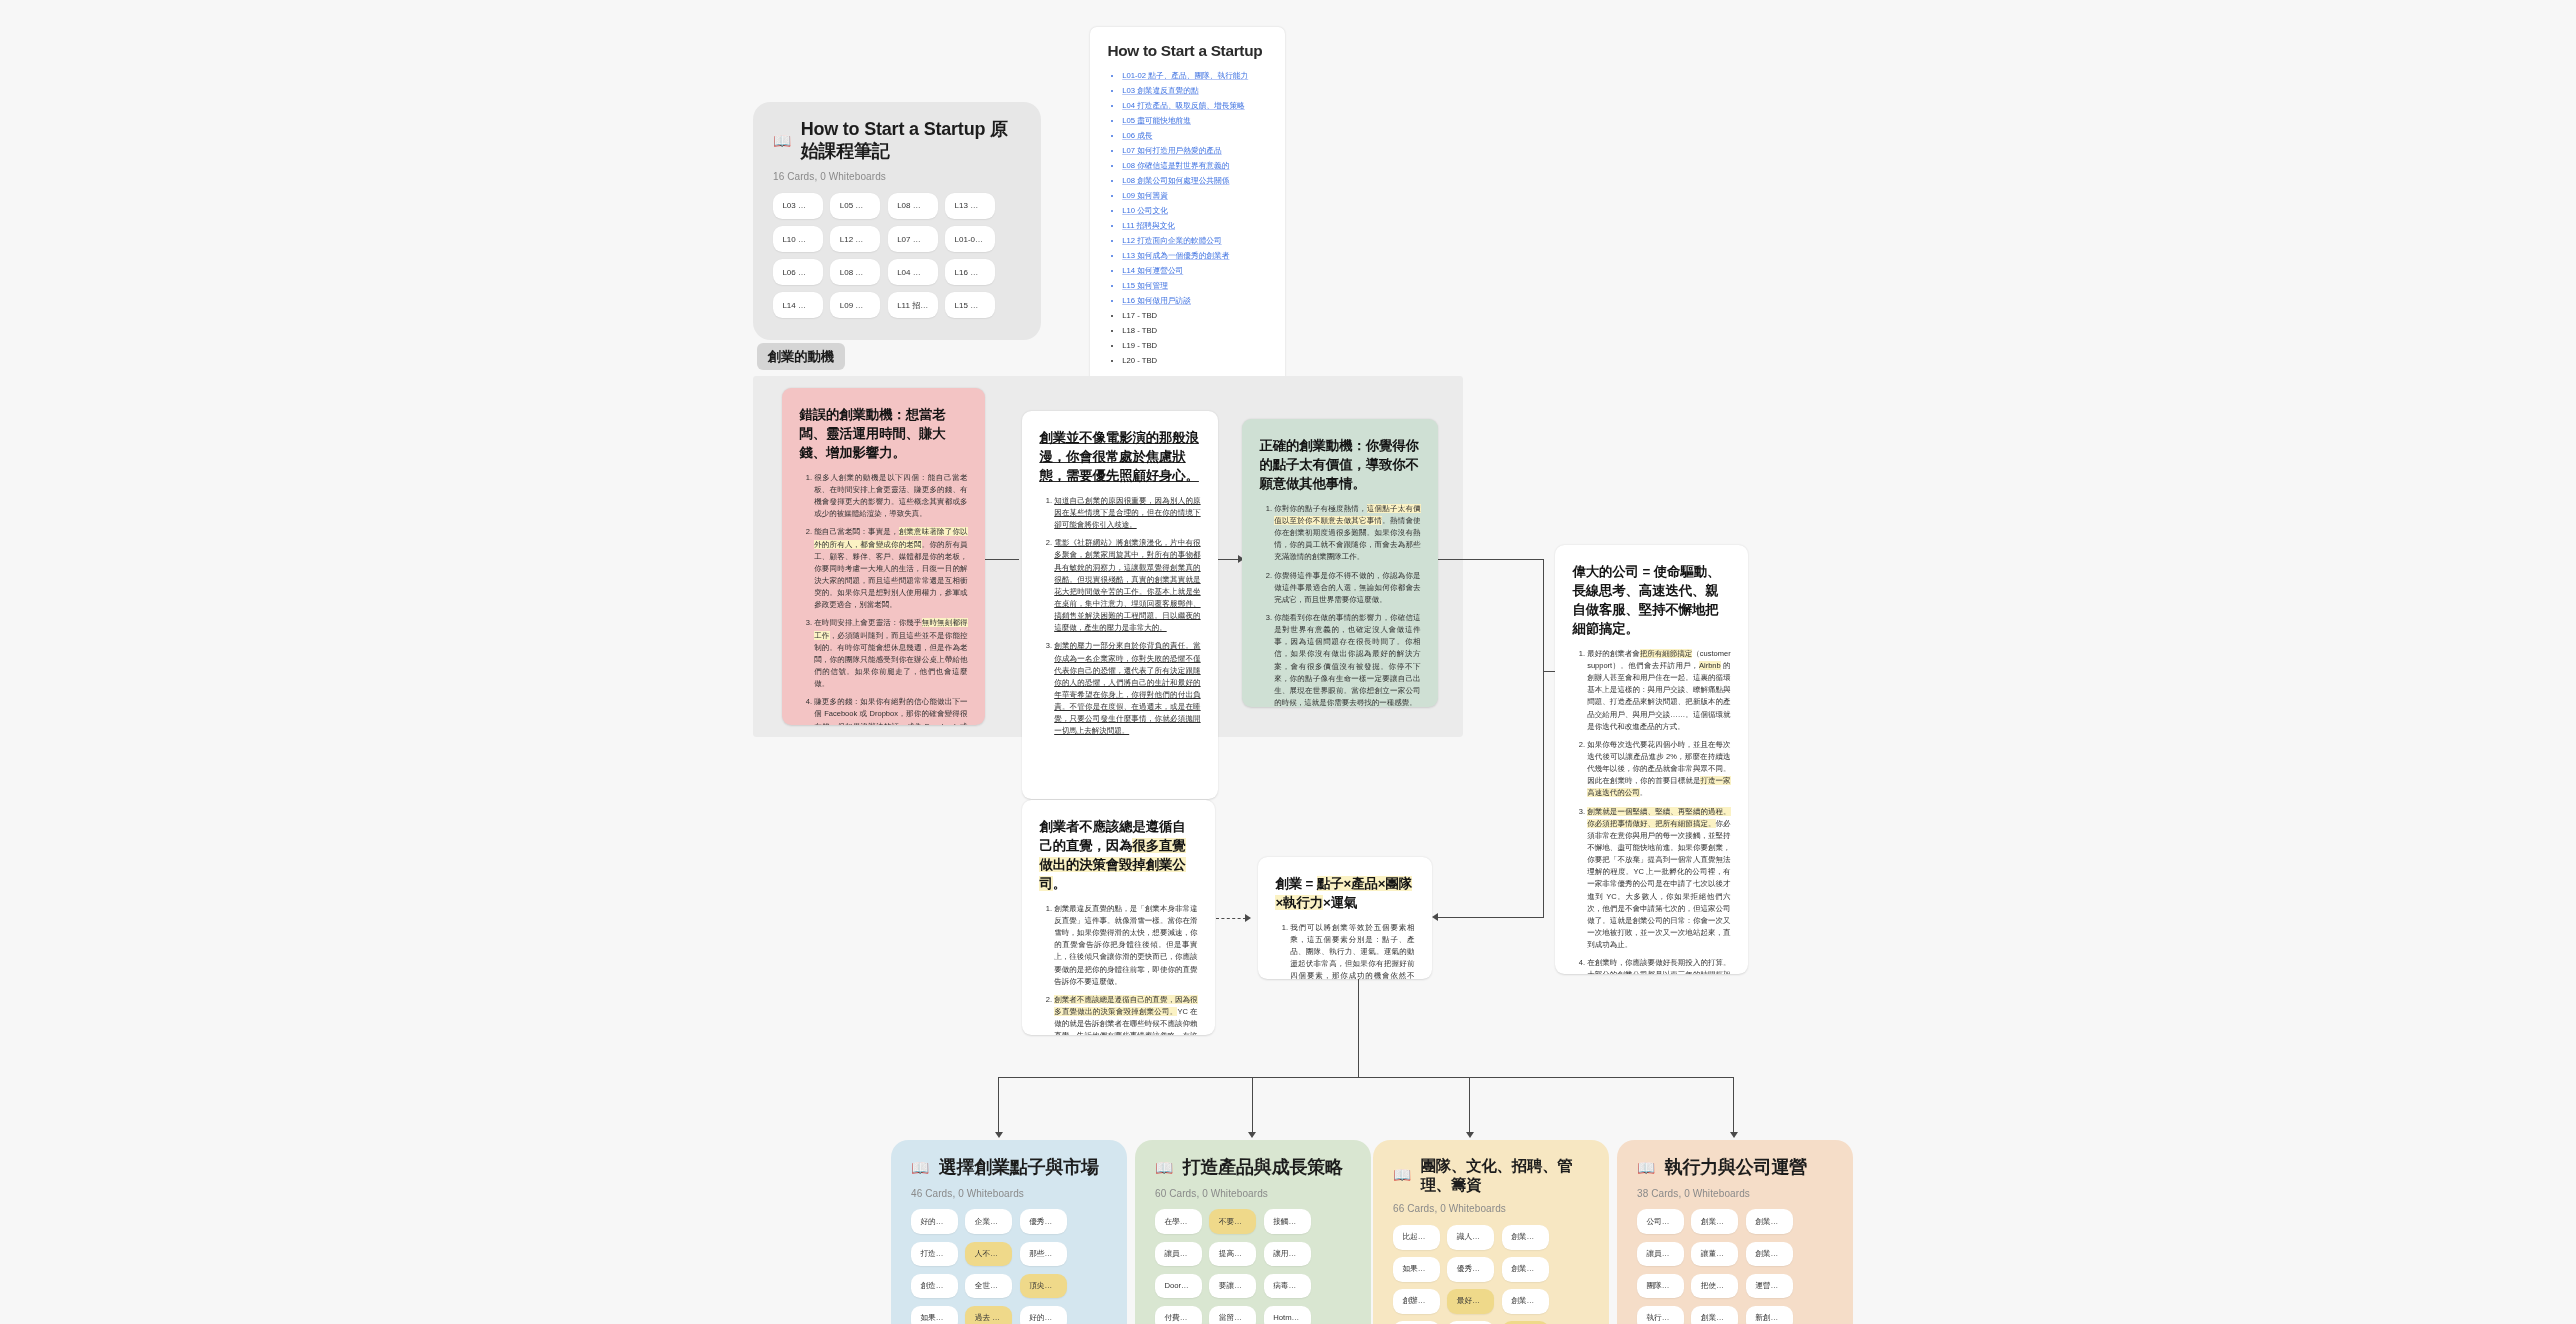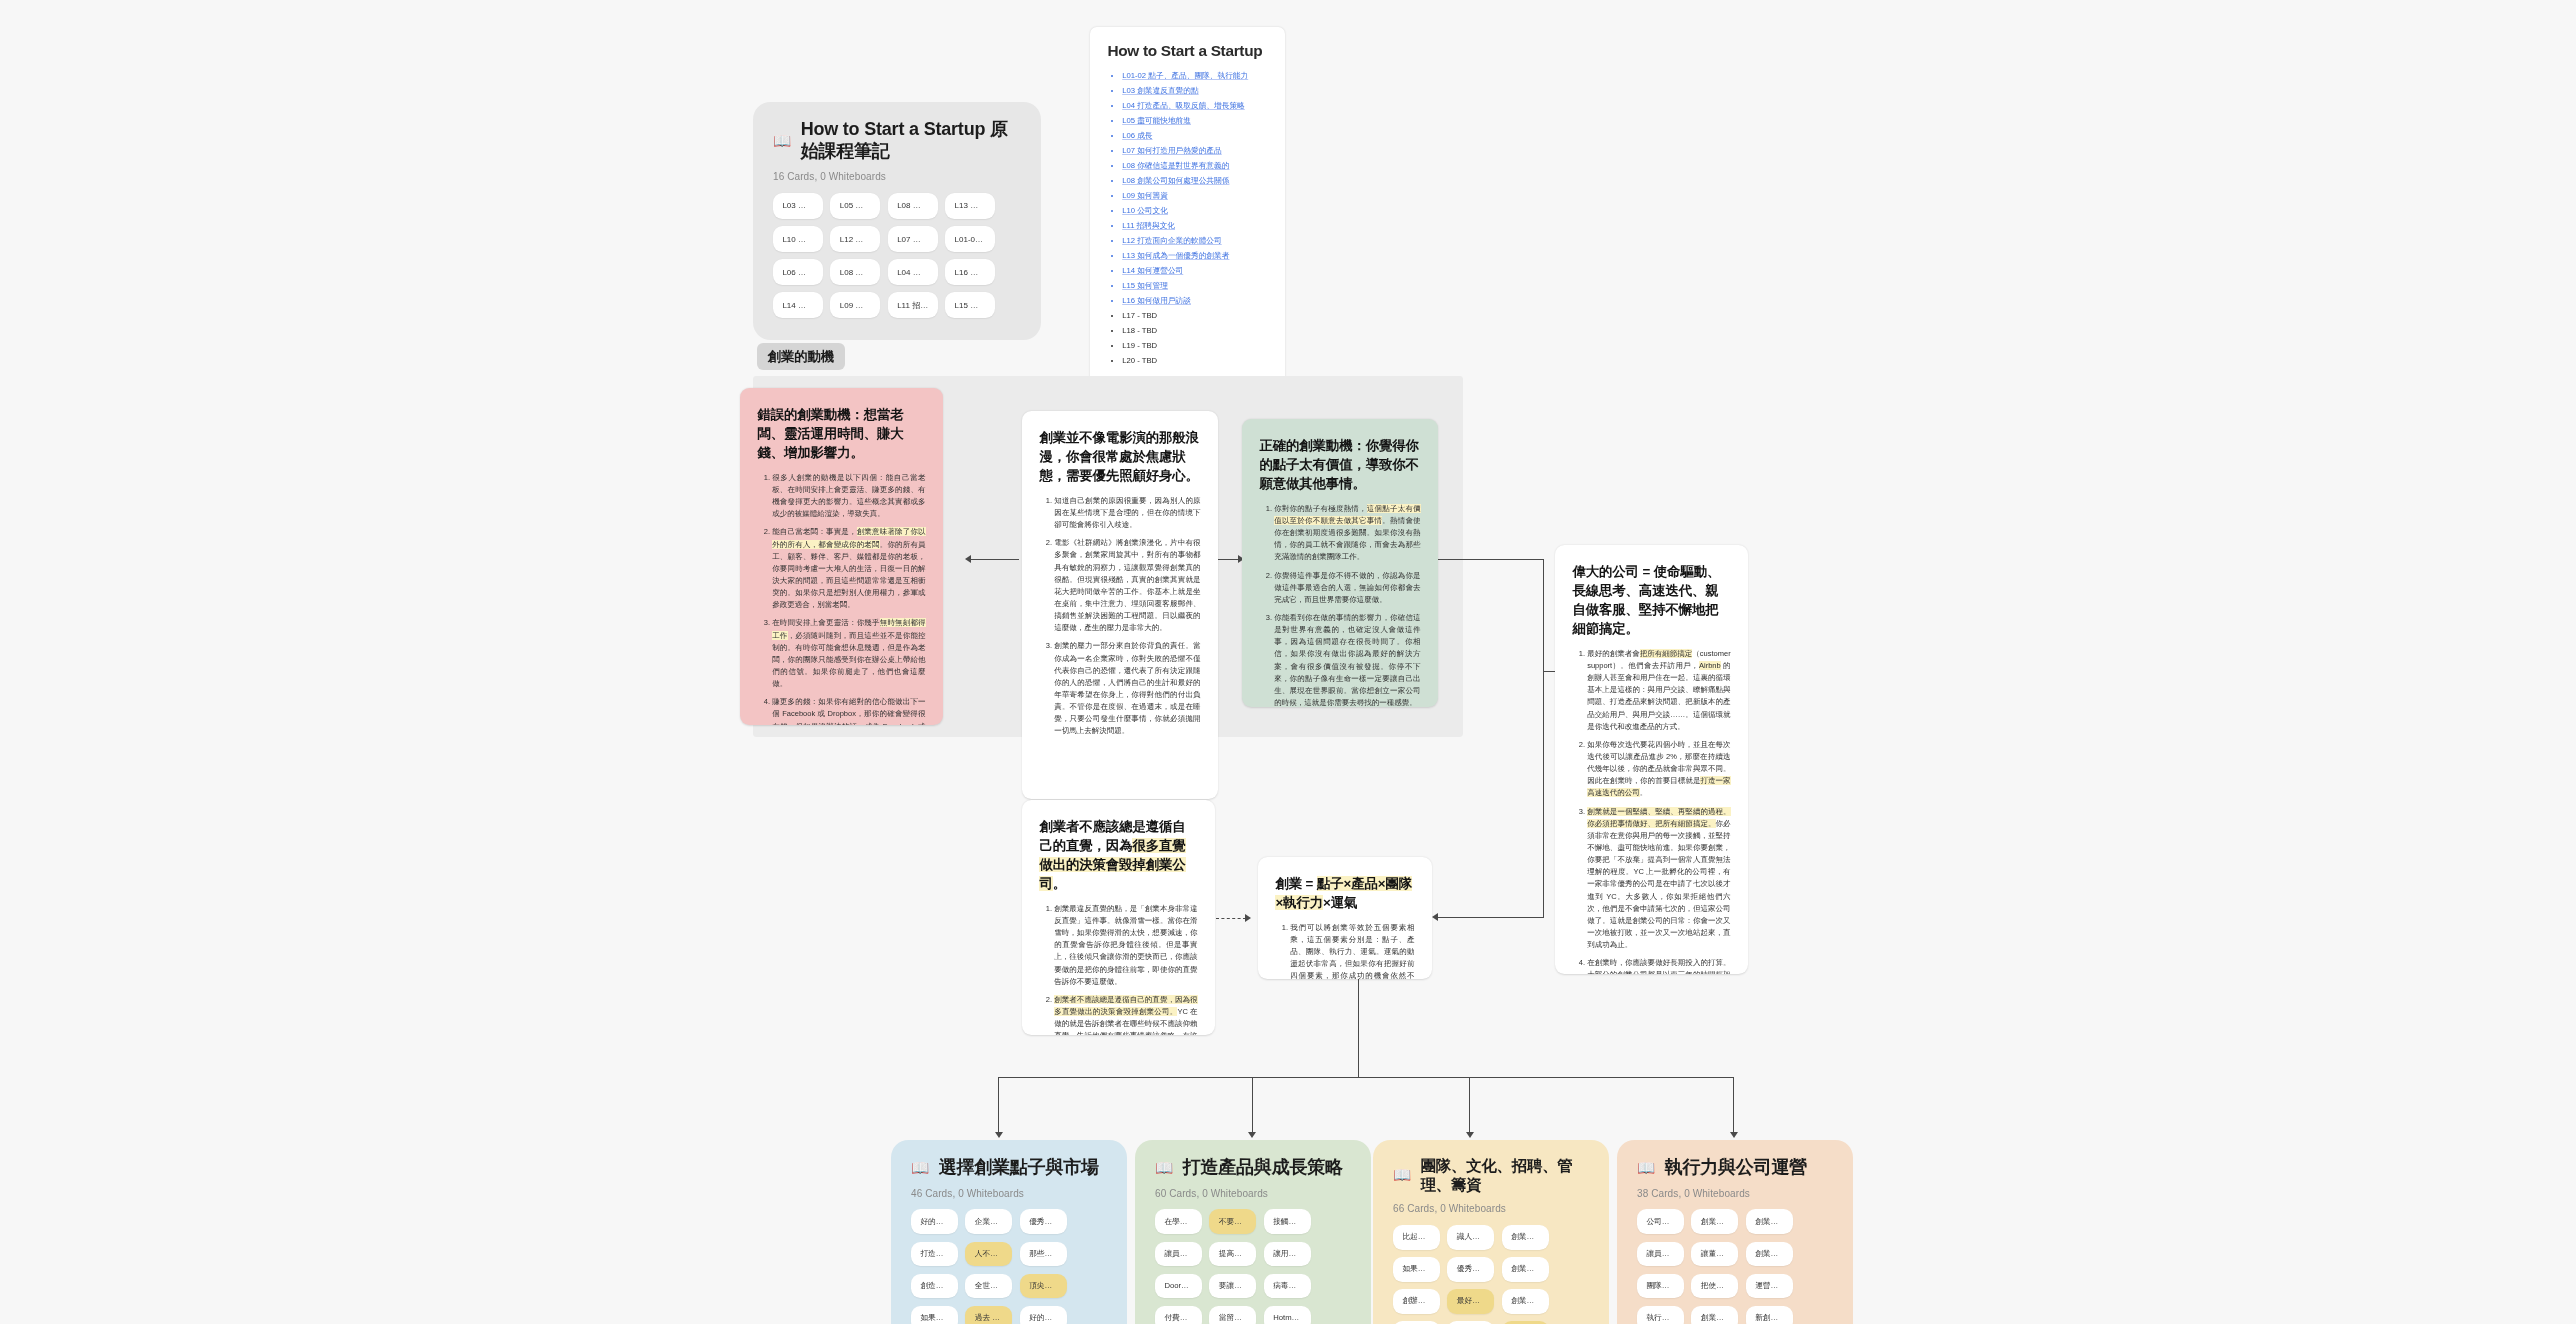--- a/index.html
+++ b/index.html
@@ -168,31 +168,31 @@
   <div class="ln lnh" style="left:998px; top:1077px; width:735px;"></div>
   <div class="ln lnv" style="left:998px; top:1077px; height:59px;"></div>
   <div class="ln lnv" style="left:1252px; top:1077px; height:59px;"></div>
   <div class="ln lnv" style="left:1469px; top:1077px; height:59px;"></div>
   <div class="ln lnv" style="left:1733px; top:1077px; height:59px;"></div>
   <div class="arrow down" style="left:995px; top:1132px;"></div>
   <div class="arrow down" style="left:1248px; top:1132px;"></div>
   <div class="arrow down" style="left:1466px; top:1132px;"></div>
   <div class="arrow down" style="left:1730px; top:1132px;"></div>
 
-  <div class="note" style="left:740px; top:388px; width:203px; height:337px; background:#f3c4c4;">
+  <div class="note" style="left:782px; top:388px; width:203px; height:337px; background:#f3c4c4;">
     <h2>錯誤的創業動機：想當老闆、靈活運用時間、賺大錢、增加影響力。</h2>
     <ol id="wrong-list">
         <li>很多人創業的動機是以下四個：能自己當老板、在時間安排上會更靈活、賺更多的錢、有機會發揮更大的影響力。這些概念其實都或多或少的被媒體給渲染，導致失真。</li>
         <li>能自己當老闆：事實是，<span class="hl">創業意味著除了你以外的所有人，都會變成你的老闆</span>。你的所有員工、顧客、夥伴、客戶、媒體都是你的老板，你要同時考慮一大堆人的生活，日復一日的解決大家的問題，而且這些問題常常還是互相衝突的。如果你只是想對別人使用權力，參軍或參政更適合，別當老闆。</li>
         <li>在時間安排上會更靈活：你幾乎<span class="hl">無時無刻都得工作</span>，必須隨叫隨到，而且這些並不是你能控制的。有時你可能會想休息幾週，但是作為老闆，你的團隊只能感受到你在辦公桌上帶給他們的信號。如果你前腿走了，他們也會這麼做。</li>
         <li>賺更多的錢：如果你有絕對的信心能做出下一個 Facebook 或 Dropbox，那你的確會變得很有錢。但如果沒辦法的話，成為 Facebook 或 Dropbox 的第一百個員工，賺的錢其實會更多。</li>
       </ol>
   </div>
 
-  <div class="note" style="left:1022px; top:411px; width:196px; height:388px;">
+  <div class="note" style="left:1022px; top:411px; width:196px; height:388px;text-decoration:underline;">
     <h2>創業並不像電影演的那般浪漫，你會很常處於焦慮狀態，需要優先照顧好身心。</h2>
     <ol id="romantic-list">
         <li>知道自己創業的原因很重要，因為別人的原因在某些情境下是合理的，但在你的情境下卻可能會將你引入歧途。</li>
         <li>電影《社群網站》將創業浪漫化，片中有很多聚會，創業家周旋其中，對所有的事物都具有敏銳的洞察力，這讓觀眾覺得創業真的很酷。但現實很殘酷，真實的創業其實就是花大把時間做辛苦的工作。你基本上就是坐在桌前，集中注意力、埋頭回覆客服郵件、搞銷售並解決困難的工程問題。日以繼夜的這麼做，產生的壓力是非常大的。</li>
         <li>創業的壓力一部分來自於你背負的責任。當你成為一名企業家時，你對失敗的恐懼不僅代表你自己的恐懼，還代表了所有決定跟隨你的人的恐懼，人們將自己的生計和最好的年華寄希望在你身上，你得對他們的付出負責。不管你是在度假、在過週末，或是在睡覺，只要公司發生什麼事情，你就必須拋開一切馬上去解決問題。</li>
       </ol>
   </div>
 
   <div class="note" style="left:1242px; top:419px; width:196px; height:288px; background:#cfe0d4;">
     <h2>正確的創業動機：你覺得你的點子太有價值，導致你不願意做其他事情。</h2>

